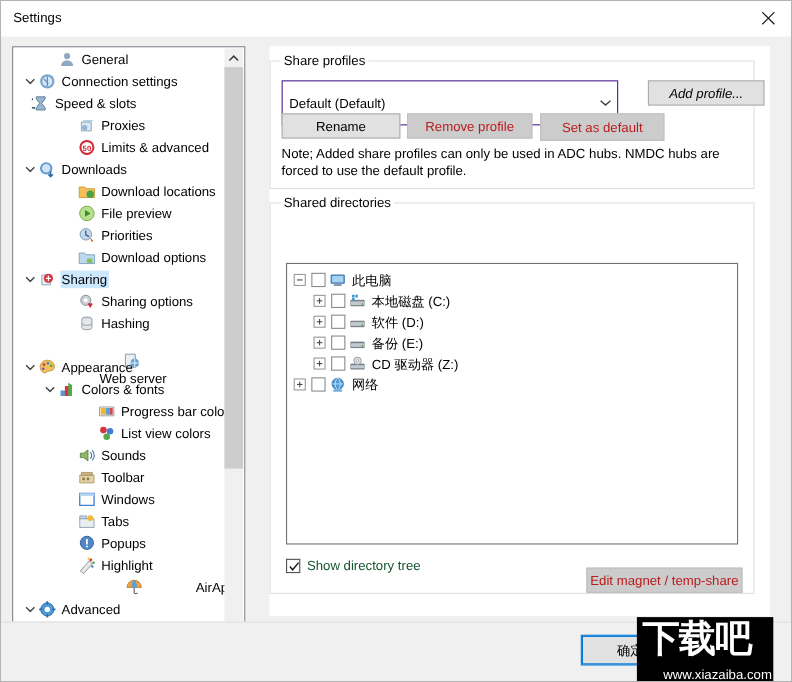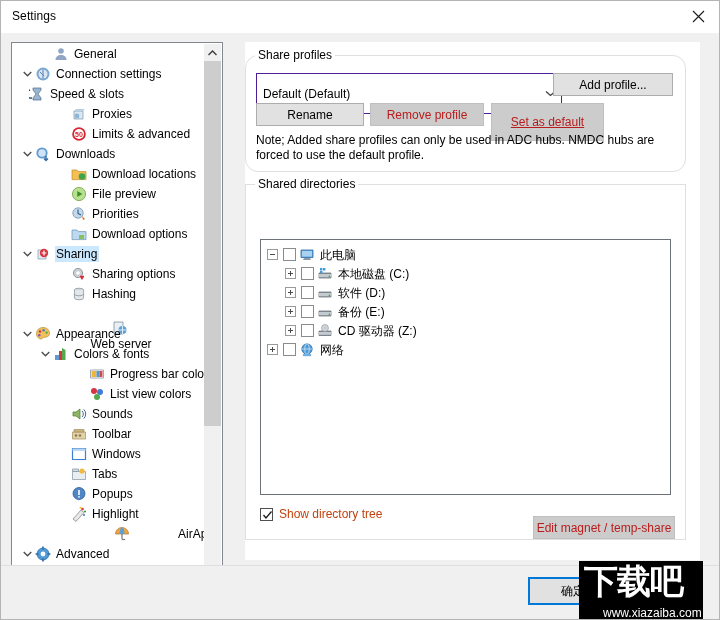--- a/index.html
+++ b/index.html
@@ -126,21 +126,21 @@
     position: absolute;
     border: 1px solid #dfdfdf;
     background: transparent;
   }
   .gb-title {
     position: absolute; top: -8px; left: 9px;
     background: #ffffff;
     padding: 0 3px;
     font-size: 12px; color: #000000;
   }
-  #gb-profiles { left: 0; top: 13px; width: 441px; height: 117px; border-radius: 13px; }
+  #gb-profiles { left: 0; top: 13px; width: 441px; height: 117px; }
   #gb-dirs     { left: 0; top: 142px; width: 441px; height: 356px; }
 
   .combo {
     position: absolute;
     left: 10px; top: 17px; width: 306px; height: 41px;
     background: #ffffff;
     border: 1px solid #4c1d95;
     font-size: 12px; color: #000;
     display: flex; align-items: center;
     padding-left: 6px;
@@ -155,24 +155,24 @@
     position: absolute;
     background: #e1e1e1;
     border: 1px solid #adadad;
     font-size: 12px;
     color: #000000;
     display: flex; align-items: center; justify-content: center;
     cursor: default;
     font-family: "Liberation Sans", sans-serif;
   }
   .btn.disabled { color: #b91c1c; background: #cccccc; border-color: #bfbfbf; }
-  #btn-addprofile { left: 307px; top: 17px; width: 120px; height: 23px; }
+  #btn-addprofile { left: 343px; top: 17px; width: 106px; height: 23px; font-style: italic; }
   #btn-rename     { left: 10px;  top: 47px; width: 108px; height: 23px; }
   #btn-remove     { left: 124px; top: 47px; width: 114px; height: 23px; }
-  #btn-setdefault { left: 245px; top: 47px; width: 113px; height: 38px; text-decoration: underline; }
+  #btn-setdefault { left: 245px; top: 47px; width: 113px; height: 25px; }
 
   .note {
     position: absolute; left: 10px; top: 77px; width: 420px;
     font-size: 12px; color: #000000; line-height: 15px;
   }
 
   
   .dirtree {
     position: absolute;
     left: 14px; top: 54px;
@@ -211,21 +211,21 @@
     background: #ffffff;
     flex: 0 0 13px;
     margin-right: 3px;
   }
   .dt-ico { width: 17px; height: 16px; flex: 0 0 17px; margin-right: 4px; position: relative; }
   .dt-label { line-height: 14px; }
 
   .checkrow {
     position: absolute; left: 14px; top: 322px;
     display: flex; align-items: center;
-    font-size: 12px; color: #c2410c;
+    font-size: 12px; color: #14532d;
     cursor: default;
   }
   .cb-checked {
     width: 13px; height: 13px;
     border: 1px solid #4f4f4f;
     background: #ffffff;
     margin-right: 6px;
     position: relative;
     flex: 0 0 13px;
   }

